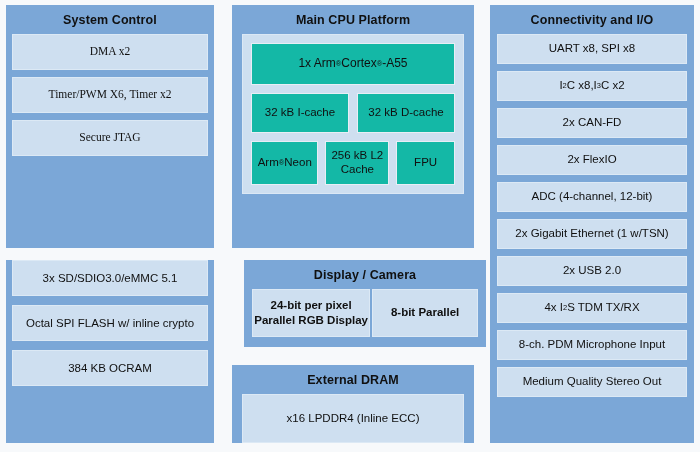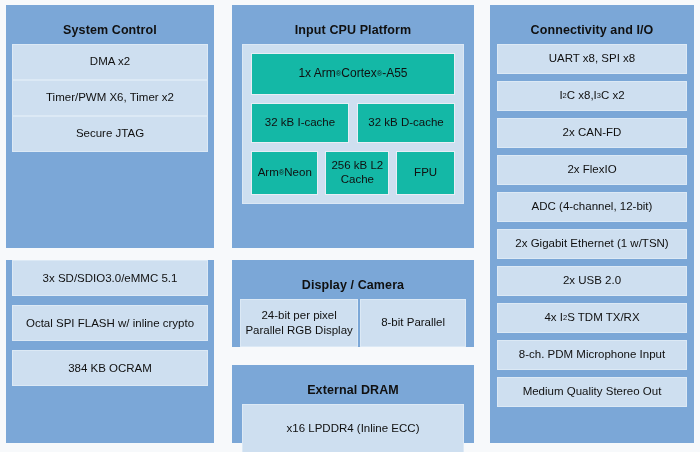--- a/index.html
+++ b/index.html
@@ -19,21 +19,21 @@
     box-sizing:border-box;
     padding:0;
   }
   .panel-title{
     text-align:center;
     font-size:12.5px;
     font-weight:bold;
     color:#101010;
     letter-spacing:.1px;
     line-height:1;
-    padding-top:19px;
+    padding-top:9px;
     padding-bottom:7px;
   }
 
   
   .box{
     background:#cedff0;
     border:1px solid #dce9f5;
     box-sizing:border-box;
     display:flex;
     align-items:center;
@@ -44,21 +44,21 @@
     line-height:1.25;
     margin:0 auto;
   }
 
   
   .stack{display:flex;flex-direction:column;}
   .stack .box{width:196px;}
 
   
   #system-control{left:6px;top:5px;width:208px;height:243px;}
-  #system-control .stack{padding-bottom:9px;}
+  #system-control .stack{gap:7px;padding-bottom:9px;font-family:Liberation Serif, serif;}
   #system-control .box{height:36px;}
 
   
   #memory{left:6px;top:260px;width:208px;height:183px;}
   #memory .stack{gap:9px;padding-bottom:11px;}
   #memory .box{height:36px;}
 
   
   #main-cpu{left:232px;top:5px;width:242px;height:243px;}
   .cpu-inner{
@@ -83,22 +83,22 @@
   #cpu-core{height:42px;width:100%;font-size:12px;}
   .cpu-row.caches .cpu-box{flex:1;height:40px;}
   .cpu-row.units{gap:7px;}
   .cpu-row.units .cpu-box{height:44px;}
   #cpu-neon{flex:1.06;}
   #cpu-l2{flex:1.0;}
   #cpu-fpu{flex:.92;}
   .sup{font-size:7.5px;vertical-align:super;line-height:0;}
 
   
-  #display-camera{left:232px;top:260px;width:242px;height:87px;}
-  .dc-row{display:flex;gap:2px;padding:0 8px 9px 8px;}
+  #display-camera{left:244px;top:260px;width:242px;height:87px;}
+  .dc-row{display:flex;gap:2px;padding:0 8px 9px 8px;font-weight:bold;}
   #dc-rgb{flex:1.12;height:48px;}
   #dc-8bit{flex:1;height:48px;}
 
   
   #external-dram{left:232px;top:365px;width:242px;height:78px;}
   #external-dram .box{width:222px;height:49px;}
 
   
   #connectivity{left:490px;top:5px;width:204px;height:438px;}
   #connectivity .stack{gap:7px;padding-bottom:9px;}
@@ -120,21 +120,21 @@
 
   <div class="panel" id="memory">
     <div class="stack">
       <div class="box">3x SD/SDIO3.0/eMMC 5.1</div>
       <div class="box">Octal SPI FLASH w/ inline crypto</div>
       <div class="box">384 KB OCRAM</div>
     </div>
   </div>
 
   <div class="panel" id="main-cpu">
-    <div class="panel-title">Input CPU Platform</div>
+    <div class="panel-title">Main CPU Platform</div>
     <div class="cpu-inner">
 
       <div class="cpu-box" id="cpu-core">
         <span>1x Arm</span>
           <span class="sup">®</span>
           <span> Cortex</span>
           <span class="sup">®</span>
           <span>-A55</span>
       </div>
 

